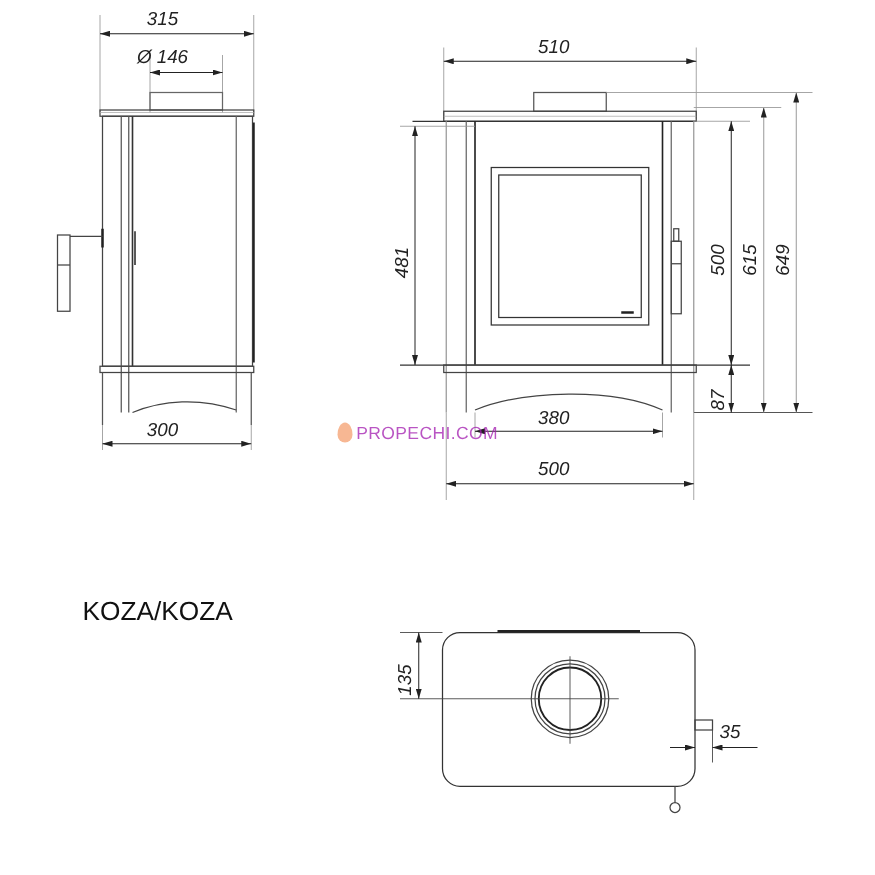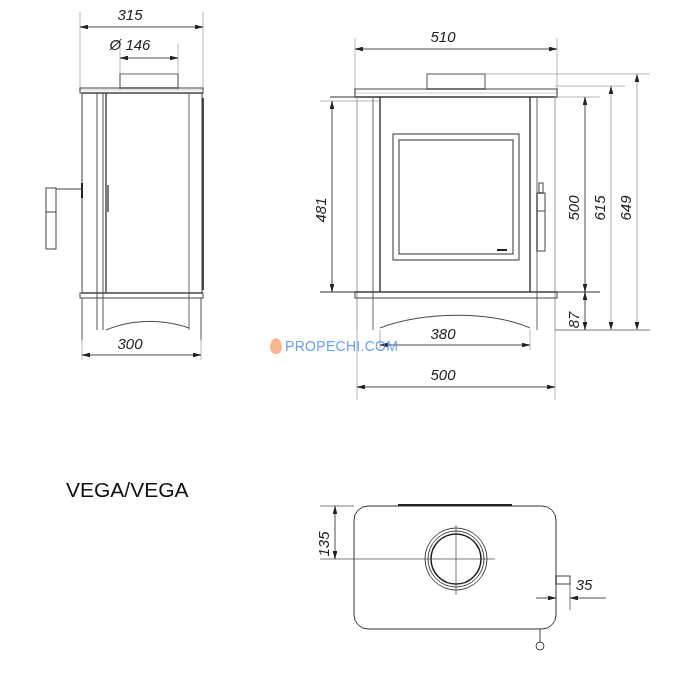--- a/index.html
+++ b/index.html
@@ -1,20 +1,20 @@
 <!DOCTYPE html>
 <html><head>
 <meta charset="utf-8">
 <style>
   html, body { margin:0; padding:0; background:#ffffff; }
   body { width:700px; height:700px; position:relative; overflow:hidden; font-family:"Liberation Sans", sans-serif; }
   #drawing { position:absolute; left:0; top:0; width:700px; height:700px; }
   .dim { font-family:"Liberation Sans", sans-serif; font-style:italic; font-size:15px; fill:#222; }
   .title { position:absolute; left:66px; top:478px; font-size:21px; color:#111; letter-spacing:0px; }
-  .wm { position:absolute; left:270px; top:338px; font-size:14px; letter-spacing:0.3px; color:#3b82f6; opacity:0.75; }
+  .wm { position:absolute; left:270px; top:338px; font-size:14px; letter-spacing:0.3px; color:#a21caf; opacity:0.75; }
   .wm .flame { display:inline-block; width:12px; height:16px; border-radius:50% 50% 50% 50% / 60% 60% 40% 40%; background:#f5a070; vertical-align:-3px; margin-right:3px; }
 </style>
 </head>
 <body>
 
 <svg id="drawing" viewBox="0 0 700 700" xmlns="http://www.w3.org/2000/svg">
   <defs>
     <marker id="arr" viewBox="0 0 10 6" refX="10" refY="3" markerWidth="10" markerHeight="6" orient="auto-start-reverse">
       <path d="M0,0 L10,3 L0,6 z" fill="#222"></path>
     </marker>
@@ -137,14 +137,14 @@
     <line x1="570" y1="584" x2="570" y2="610" stroke="#444" stroke-width="0.7"></line>
     <line x1="536" y1="598" x2="556" y2="598" marker-end="url(#arr)" stroke-width="0.8"></line>
     <line x1="606" y1="598" x2="570" y2="598" marker-end="url(#arr)" stroke-width="0.8"></line>
     <line x1="540" y1="629" x2="540" y2="642" stroke="#444"></line>
     <circle cx="540" cy="646" r="4" stroke="#444"></circle>
   </g>
   <text class="dim" transform="translate(329,544) rotate(-90)" text-anchor="middle">135</text>
   <text class="dim" x="584" y="590" text-anchor="middle">35</text>
 </svg>
 
-<div class="title">VEGA/VEGA</div>
+<div class="title">KOZA/KOZA</div>
 <div class="wm"><span class="flame"></span><span>PROPECHI.COM</span></div>
 
 </body></html>

